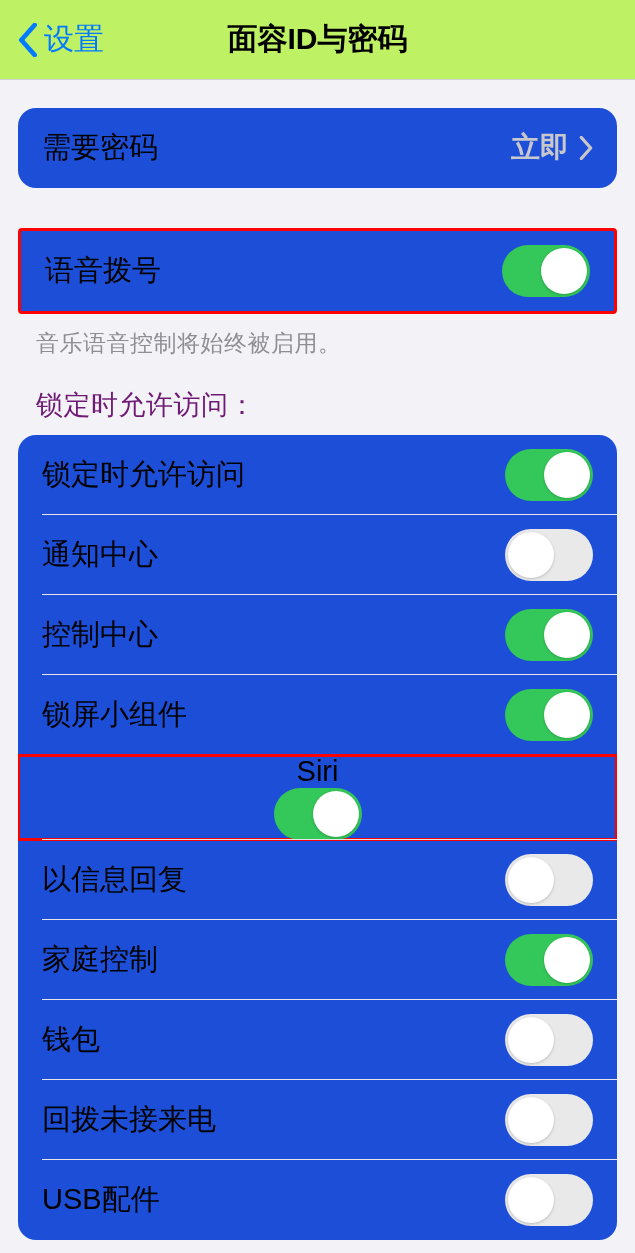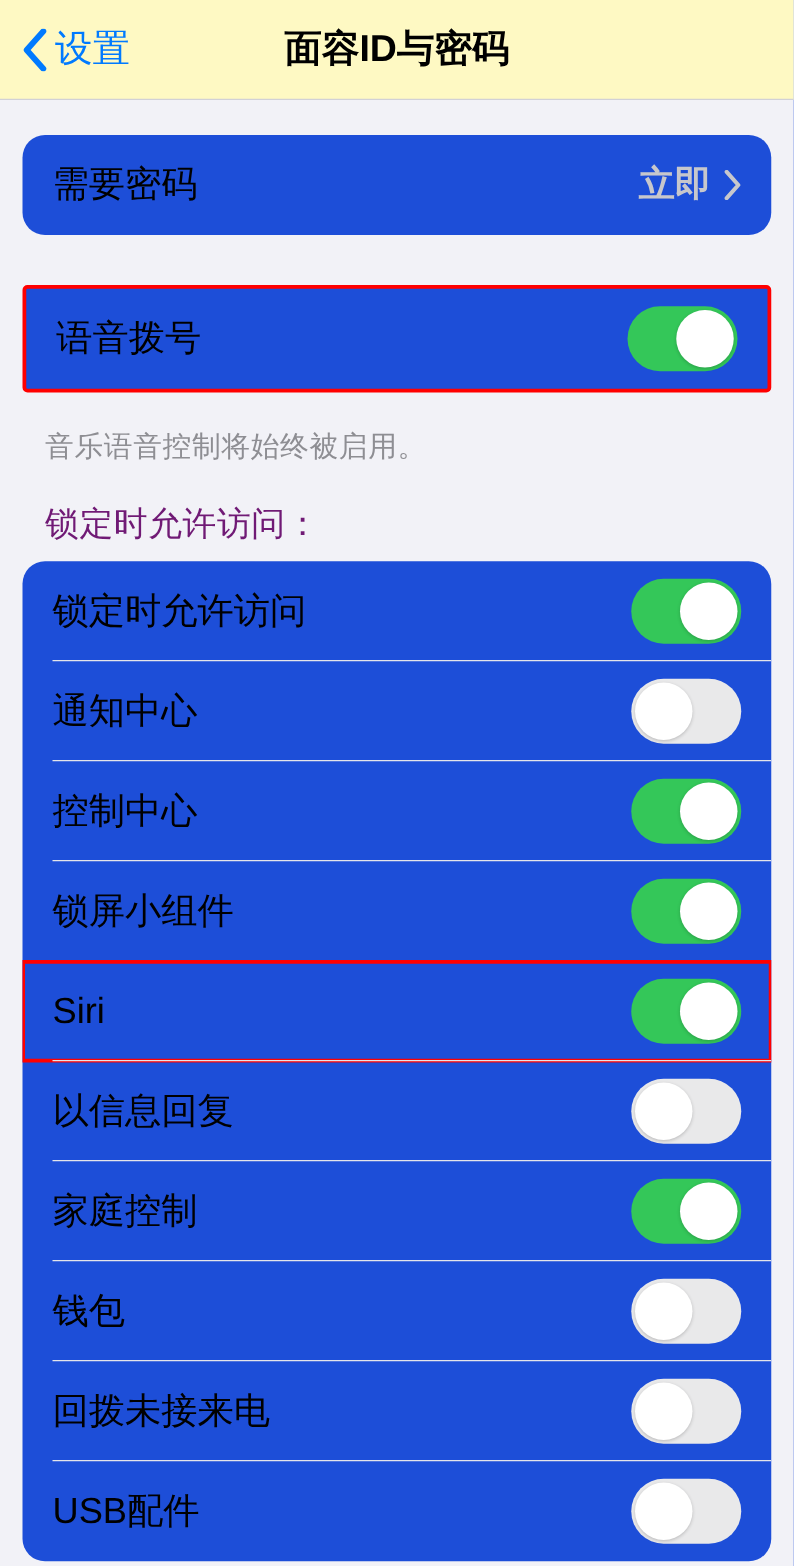--- a/index.html
+++ b/index.html
@@ -5,21 +5,21 @@
     * { box-sizing: border-box; margin: 0; padding: 0; }
     body {
       width: 635px;
       height: 1253px;
       background: #f2f2f7;
       font-family: -apple-system, "Helvetica Neue", Arial, sans-serif;
       overflow: hidden;
     }
     .navbar {
       height: 80px;
-      background: #fef9c3;
+      background: #bef264;
       border-bottom: 1px solid #d1d1d6;
       display: flex;
       align-items: center;
       position: relative;
     }
     .back-btn {
       display: flex;
       align-items: center;
       padding-left: 18px;
       color: #007aff;
@@ -58,20 +58,21 @@
       display: flex;
       align-items: center;
       min-height: 80px;
       padding: 0 24px;
       position: relative;
     }
     .row.highlighted {
       outline: 3px solid #ff0000;
       outline-offset: -2px;
       z-index: 1;
+      flex-direction: column;
     }
     .row:not(:last-child)::after {
       content: "";
       position: absolute;
       bottom: 0;
       left: 24px;
       right: 0;
       height: 1px;
       background: #e5e5ea;
     }
@@ -84,21 +85,21 @@
       font-size: 29px;
       color: #c7c7cc;
       margin-right: 10px;
       font-weight: bold;
     }
     .chevron-right {
       width: 14px;
       height: 24px;
     }
     .footer-text {
-      margin: 28px 36px 0 36px;
+      margin: 14px 36px 0 36px;
       font-size: 23px;
       color: #8e8e93;
       letter-spacing: 0.5px;
     }
     .header-text {
       margin: 28px 36px 10px 36px;
       font-size: 27px;
       color: #701a75;
       letter-spacing: 0.5px;
     }

